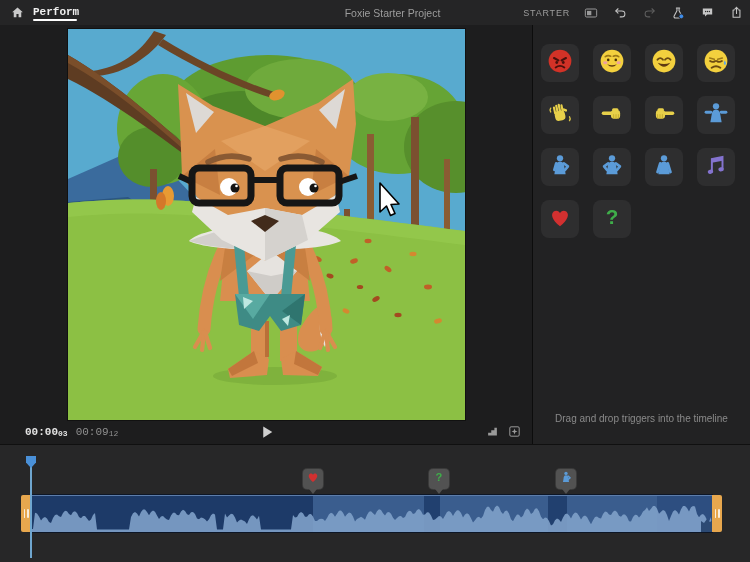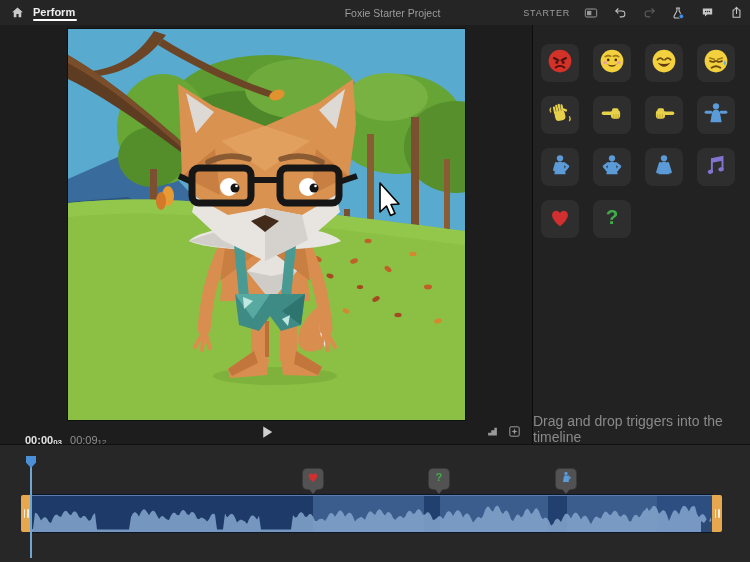--- a/index.html
+++ b/index.html
@@ -4,45 +4,45 @@
 <style>
   html,body{margin:0;padding:0;}
   body{
     width:750px;height:562px;position:relative;overflow:hidden;
     background:#1d1d1e;font-family:"Liberation Sans",sans-serif;
     -webkit-font-smoothing:antialiased;
   }
   
   .topbar{position:absolute;left:0;top:0;width:750px;height:25px;background:#252526;border-bottom:1px solid #121212;}
   .home{position:absolute;left:10px;top:5px;width:15px;height:15px;}
-  .tab{position:absolute;left:33px;top:6px;font-size:11px;font-weight:700;color:#f0f0f0;}
+  .tab{position:absolute;left:33px;top:6px;font-size:11px;font-weight:700;color:#f0f0f0;font-family:Liberation Mono, monospace;}
   .tab-underline{position:absolute;left:33px;top:19px;width:44px;height:2px;background:#ffffff;border-radius:1px;}
   .title{position:absolute;left:0;right:0;top:7px;text-align:center;font-size:10.5px;color:#9c9c9c;margin-left:35px;}
   .tb-right{position:absolute;right:6px;top:0;height:25px;display:flex;align-items:center;gap:13px;margin-left:48px;}
   .mode-label{font-size:9px;letter-spacing:.8px;color:#9c9c9c;}
   .tb-icon{width:16px;height:16px;display:flex;align-items:center;justify-content:center;}
   
   .left-panel{position:absolute;left:0;top:25px;width:532px;height:419px;background:#1d1d1e;}
   .v-divider{position:absolute;left:532px;top:25px;width:1px;height:419px;background:#0c0c0c;}
   .stage{position:absolute;left:68px;top:29px;width:397px;height:391px;background:#58aacf;box-shadow:0 0 0 1px #111;}
   .stage svg{display:block;}
   
   .transport{position:absolute;left:0;top:420px;width:532px;height:24px;}
-  .timecode{position:absolute;left:25px;top:14px;font-size:11px;color:#e3e3e3;font-weight:700;}
+  .timecode{position:absolute;left:25px;top:6px;font-size:11px;color:#e3e3e3;font-weight:700;font-family:Liberation Mono, monospace;}
   .timecode .frames{font-size:8px;vertical-align:-1px;font-weight:700;}
   .timecode .total{color:#8f8f8f;font-weight:400;margin-left:8px;}
   .timecode .total .frames{font-weight:400;}
   .play-btn{position:absolute;left:258px;top:3px;width:18px;height:18px;cursor:pointer;}
   .transport-icons{position:absolute;right:10px;top:4px;display:flex;gap:7px;}
   .transport-icons .tb-icon{width:15px;height:15px;}
   
   .right-panel{position:absolute;left:533px;top:25px;width:217px;height:419px;background:#222223;border-bottom:1px solid #121212;}
   .trigger-grid{position:absolute;left:8px;top:19px;display:grid;grid-template-columns:repeat(4,38px);grid-auto-rows:38px;gap:14px;}
   .trigger-btn{width:38px;height:38px;background:#2e2e2f;border-radius:8px;display:flex;align-items:center;justify-content:center;cursor:pointer;}
-  .hint{position:absolute;left:0;right:0;top:388px;font-size:14px;color:#8a8a8a;}
+  .hint{position:absolute;left:0;right:0;top:388px;text-align:center;font-size:10px;color:#8a8a8a;}
   
   .timeline-panel{position:absolute;left:0;top:444px;width:750px;height:118px;background:#272728;border-top:1px solid #101010;}
   .track{position:absolute;left:21px;top:50px;width:701px;height:37px;}
   .handle{position:absolute;top:0;width:10px;height:37px;background:#e7a74e;z-index:3;display:flex;align-items:center;justify-content:center;gap:2px;cursor:ew-resize;}
   .handle-l{left:0;border-radius:2px 0 0 2px;}
   .handle-r{left:691px;border-radius:0 2px 2px 0;}
   .grip{width:1.5px;height:9px;background:rgba(255,255,255,.8);border-radius:1px;}
   .track-body{position:absolute;left:10px;top:0;width:681px;height:37px;box-shadow:0 0 0 1px #0d1626;cursor:pointer;}
   .track-body svg{display:block;}
   .wave-tail{position:absolute;left:701px;top:50px;width:16px;height:37px;z-index:1;}

